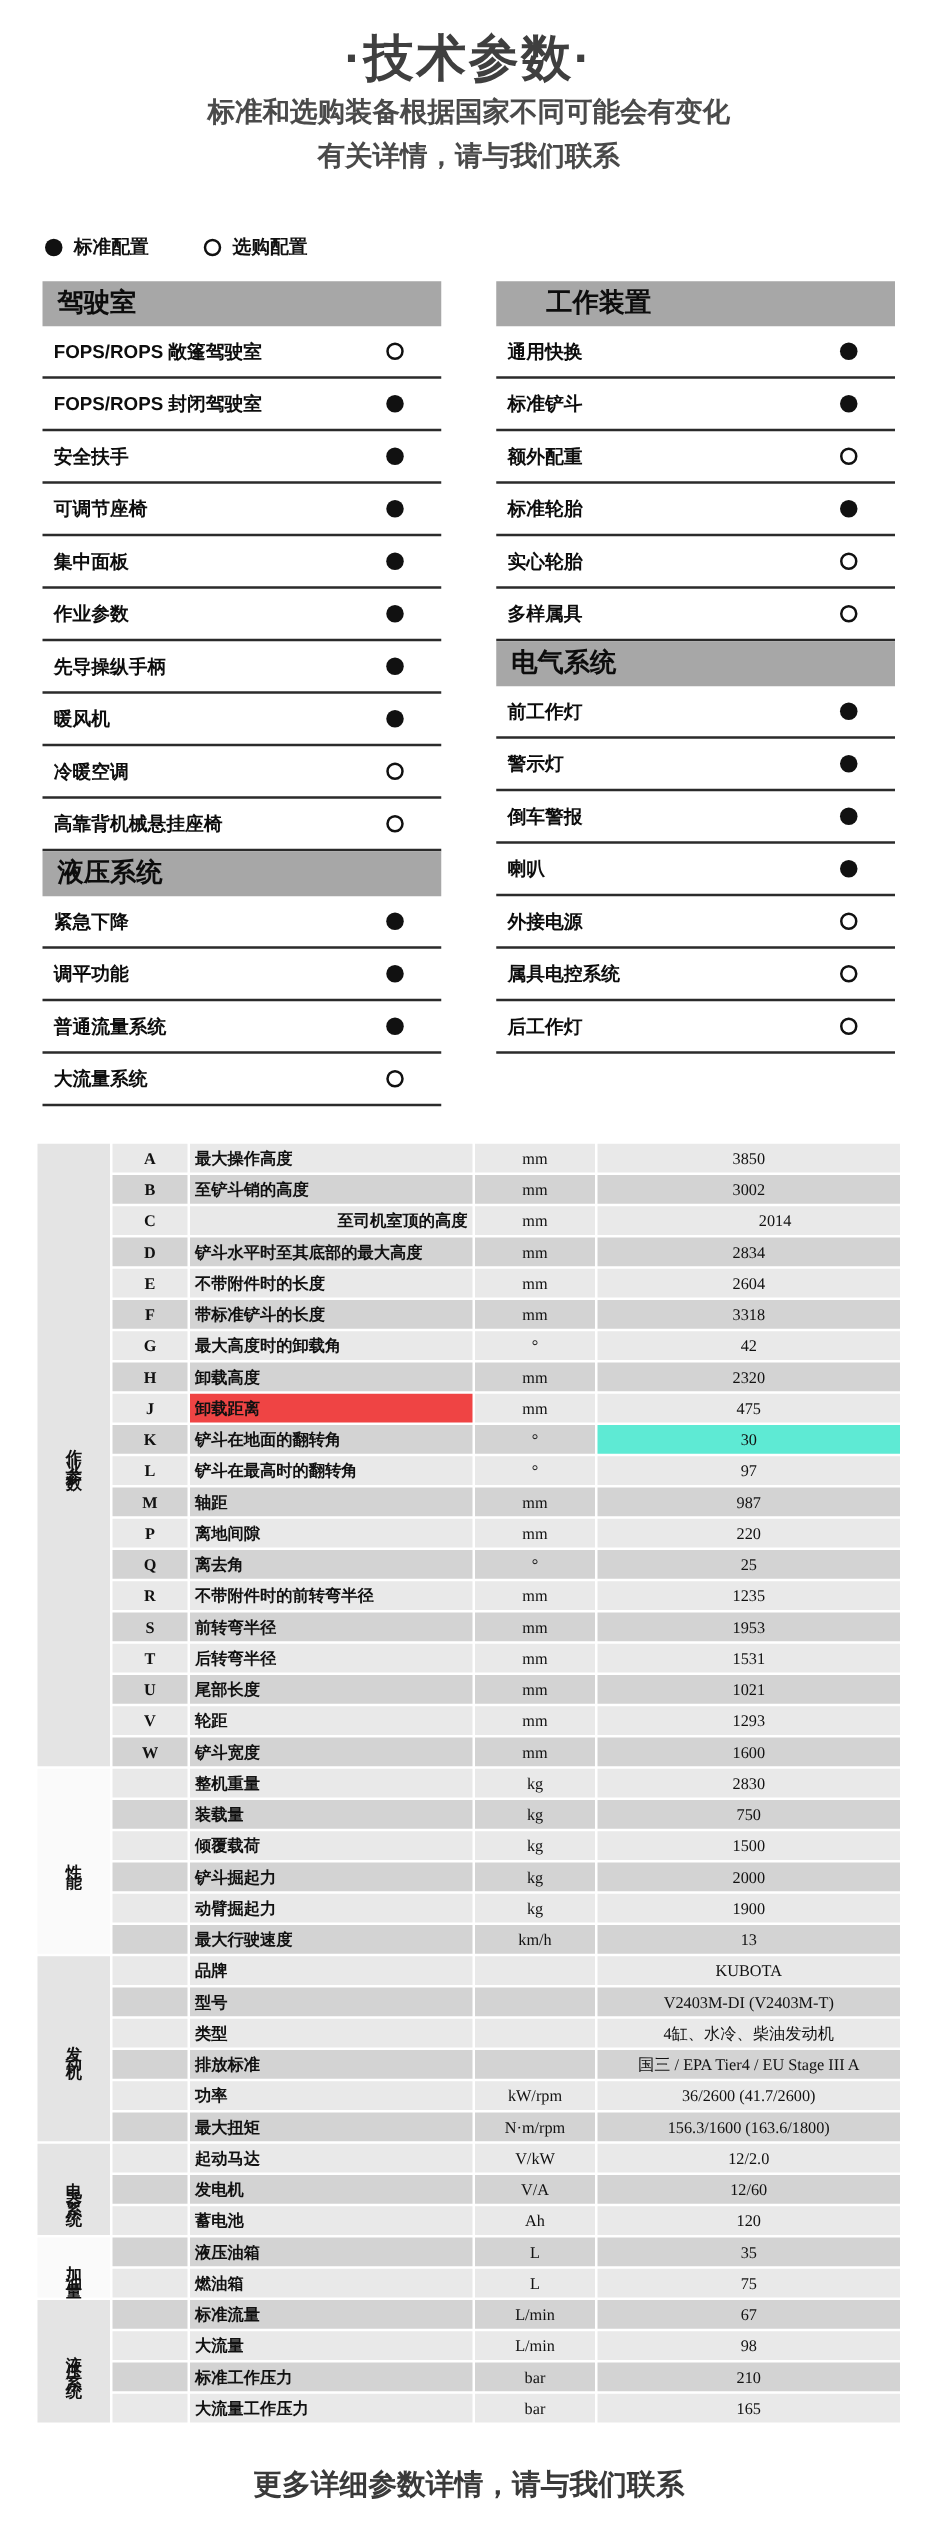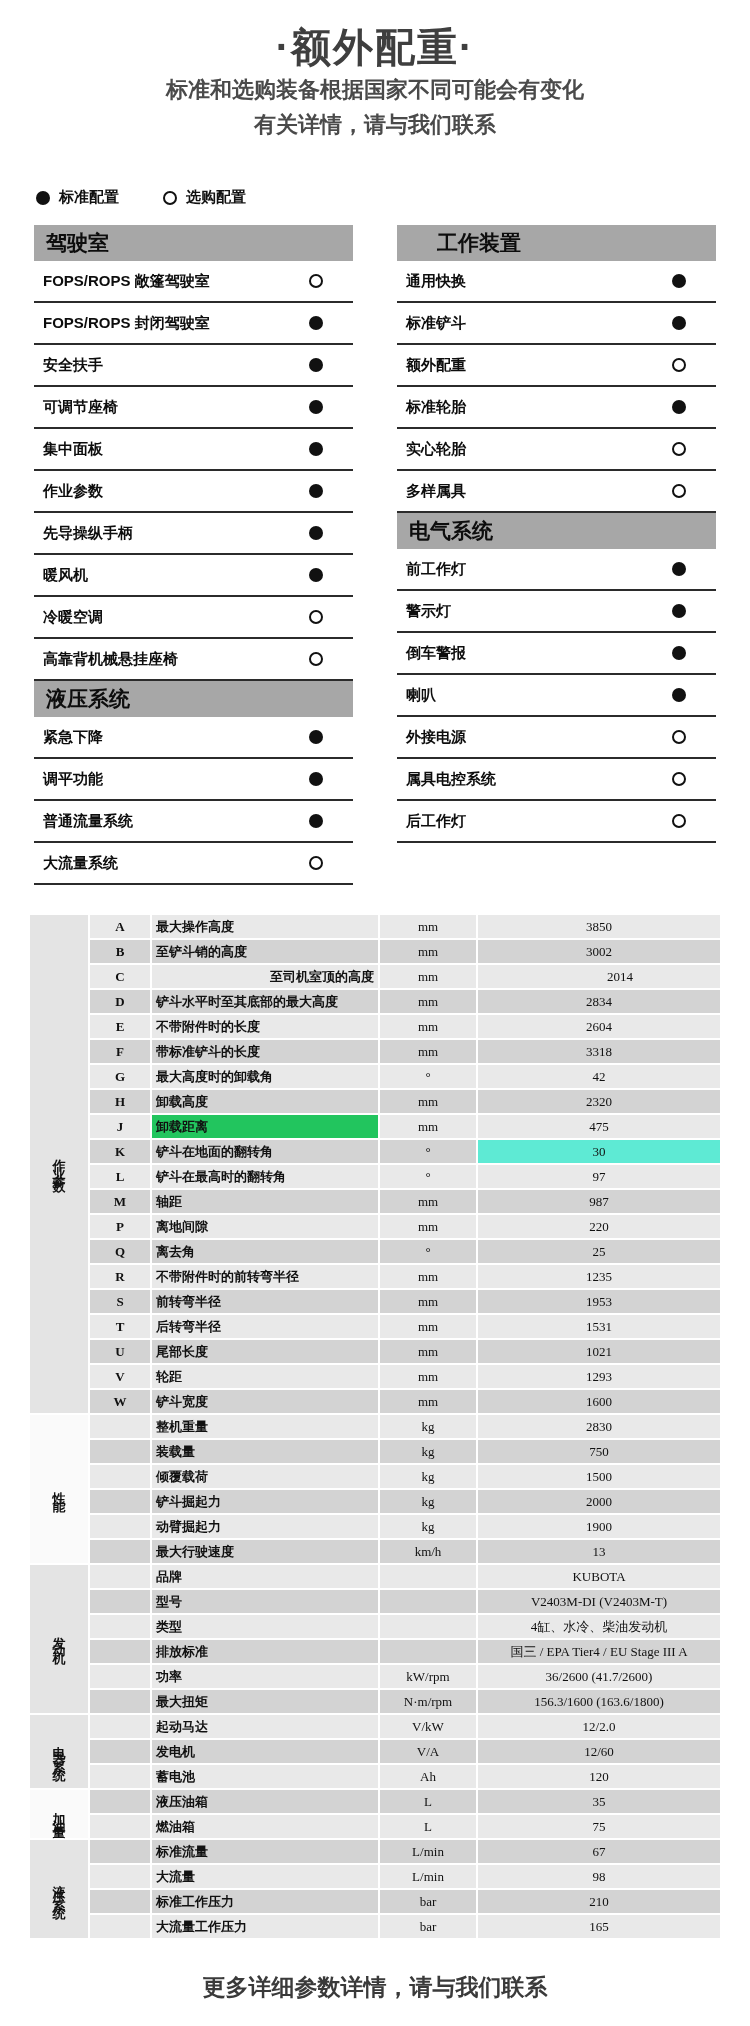--- a/index.html
+++ b/index.html
@@ -32,21 +32,21 @@
   .td-unit{width:88px;text-align:center;}
   .td-value{text-align:center;}
 
   .footer-note{font-size:23px;font-weight:bold;color:#3a3a3a;text-align:center;margin-top:32px;line-height:30px;}
 </style>
 </head>
 <body>
 
 <div class="page">
 
-  <div class="page-title">·额外配重·</div>
+  <div class="page-title">·技术参数·</div>
   <div class="subtitle">标准和选购装备根据国家不同可能会有变化</div>
   <div class="subtitle">有关详情，请与我们联系</div>
 
   <div class="legend">
     <div class="legend-item">
       <span class="dot"></span>
       <span>标准配置</span>
     </div>
     <div class="legend-item">
       <span class="dot empty"></span>
@@ -227,21 +227,21 @@
           <td class="td-value" style="background: rgb(233, 233, 233);">42</td>
         </tr>
         <tr>
           <td class="td-letter" style="background: rgb(211, 211, 211);">H</td>
           <td class="td-label" style="background: rgb(211, 211, 211);">卸载高度</td>
           <td class="td-unit" style="background: rgb(211, 211, 211);">mm</td>
           <td class="td-value" style="background: rgb(211, 211, 211);">2320</td>
         </tr>
         <tr>
           <td class="td-letter" style="background: rgb(233, 233, 233);">J</td>
-          <td class="td-label" style="background: #22c55e; font-family: Liberation Mono, monospace;">卸载距离</td>
+          <td class="td-label" style="background: #ef4444; font-family: Liberation Mono, monospace;">卸载距离</td>
           <td class="td-unit" style="background: rgb(233, 233, 233);">mm</td>
           <td class="td-value" style="background: rgb(233, 233, 233);">475</td>
         </tr>
         <tr>
           <td class="td-letter" style="background: rgb(211, 211, 211);">K</td>
           <td class="td-label" style="background: rgb(211, 211, 211);">铲斗在地面的翻转角</td>
           <td class="td-unit" style="background: rgb(211, 211, 211);">°</td>
           <td class="td-value" style="background: #5eead4; text-align: center;">30</td>
         </tr>
         <tr>

